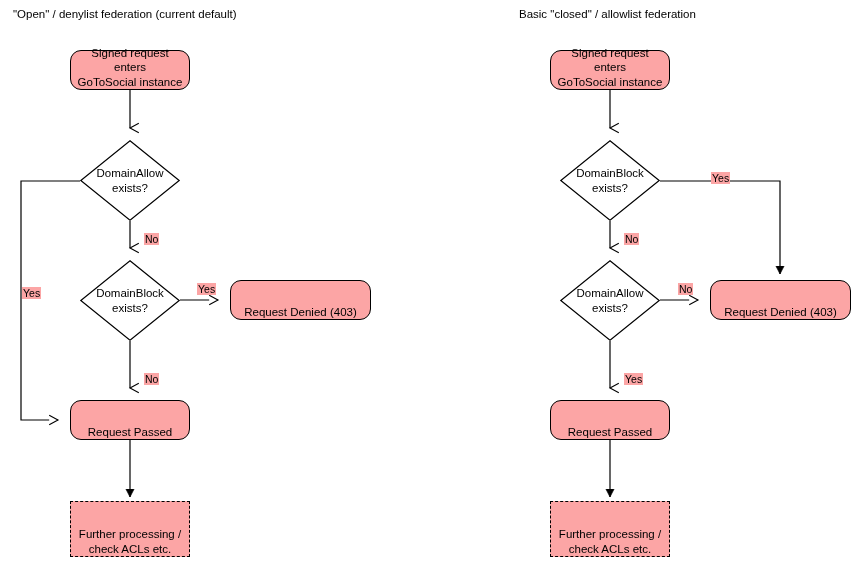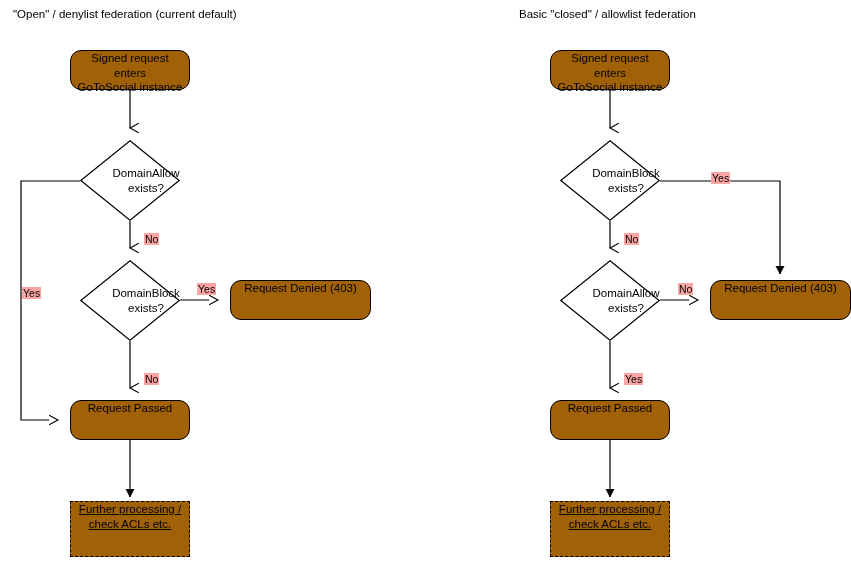--- a/index.html
+++ b/index.html
@@ -30,54 +30,53 @@
     color: #000000;
     white-space: nowrap;
   }
   #title-left  { left: 13px;  top: 7px; }
   #title-right { left: 519px; top: 7px; }
 
   .node {
     position: absolute;
     box-sizing: border-box;
     display: flex;
-    align-items: flex-start;
+    align-items: flex-end;
     justify-content: center;
     text-align: center;
     font-size: 11.5px;
     line-height: 14.5px;
     color: #000000;
-    background: #a16207;
+    background: #fca5a5;
   }
   .node.rounded {
     border: 1.2px solid #000000;
     border-radius: 11px;
   }
   .node.dashed {
     border: 1.3px dashed #000000;
     border-radius: 0;
-    text-decoration: underline;
   }
   .node-label {
     padding: 0 5px;
     white-space: pre-line;
   }
 
   .diamond-wrap {
     position: absolute;
   }
   .diamond-wrap svg {
     position: absolute;
     left: 0;
     top: 0;
     overflow: visible;
   }
   .diamond-text {
     position: absolute;
-    left: 16px;
+    left: 0;
     top: 0;
     width: 100%;
     height: 100%;
     display: flex;
     align-items: center;
     justify-content: center;
     text-align: center;
     font-size: 11.5px;
     line-height: 14.5px;
     white-space: pre-line;

